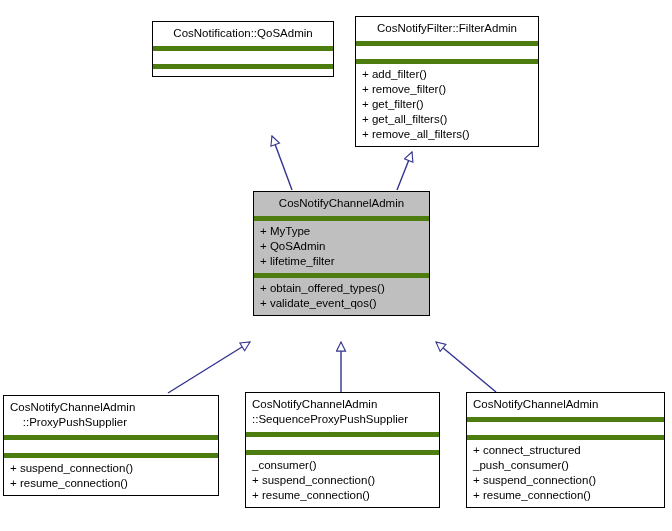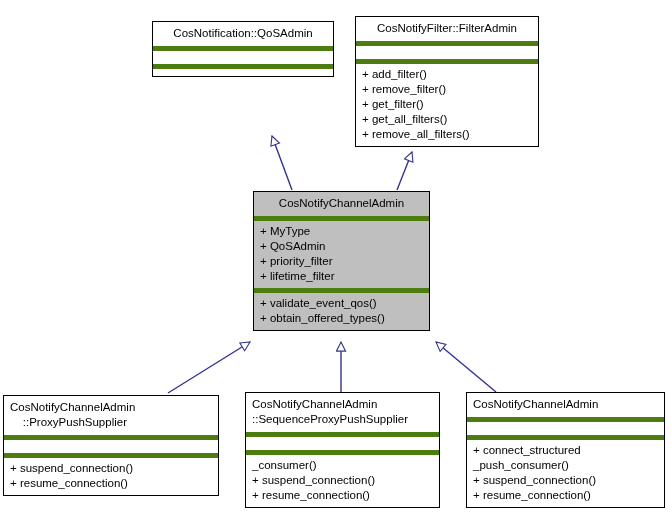--- a/index.html
+++ b/index.html
@@ -129,26 +129,25 @@
     </div>
   </div>
 
   <div class="uml-class filled" style="left:253px; top:191px; width:177px;">
     <div class="compartment name">
       <span class="cls-name-line">CosNotifyChannelAdmin</span>
     </div>
     <div class="compartment attrs">
       <span class="member">+ MyType</span>
       <span class="member">+ QoSAdmin</span>
-      <span class="member">+ priority_filter</span>
       <span class="member">+ lifetime_filter</span>
     </div>
     <div class="compartment ops">
+      <span class="member">+ obtain_offered_types()</span>
       <span class="member">+ validate_event_qos()</span>
-      <span class="member">+ obtain_offered_types()</span>
     </div>
   </div>
 
   <div class="uml-class name-left" style="left:3px; top:395px; width:216px;">
     <div class="compartment name">
       <span class="cls-name-line">CosNotifyChannelAdmin</span>
       <span class="cls-name-line indent">    ::ProxyPushSupplier</span>
     </div>
     <div class="compartment attrs empty"></div>
     <div class="compartment ops">

